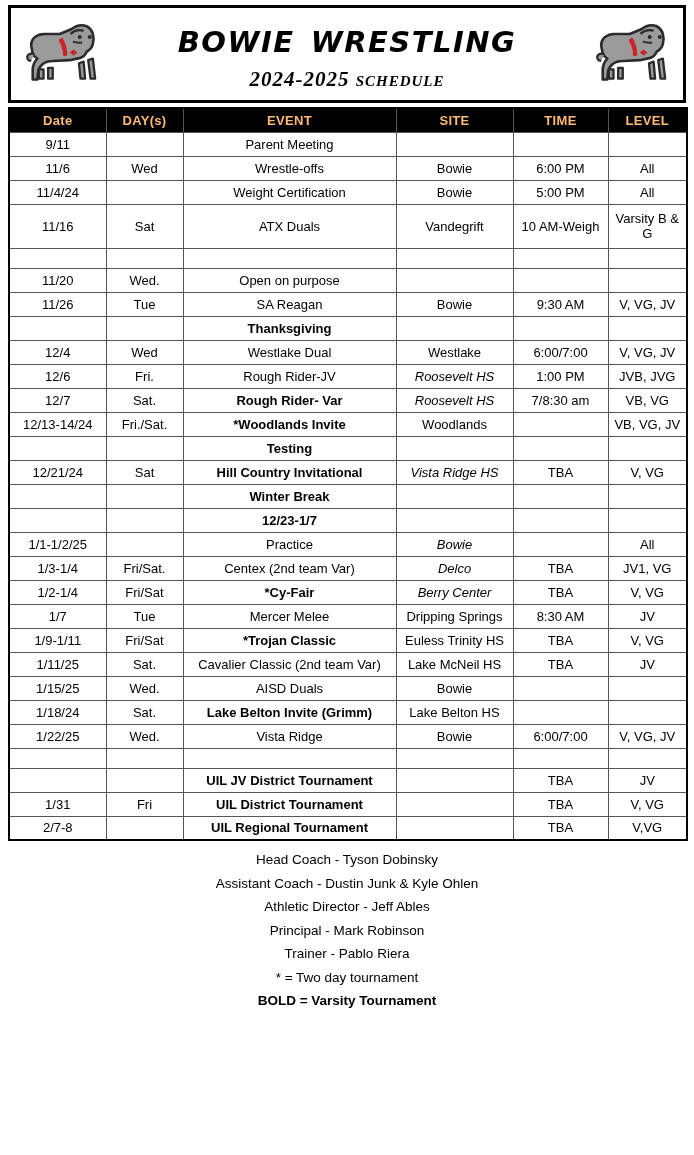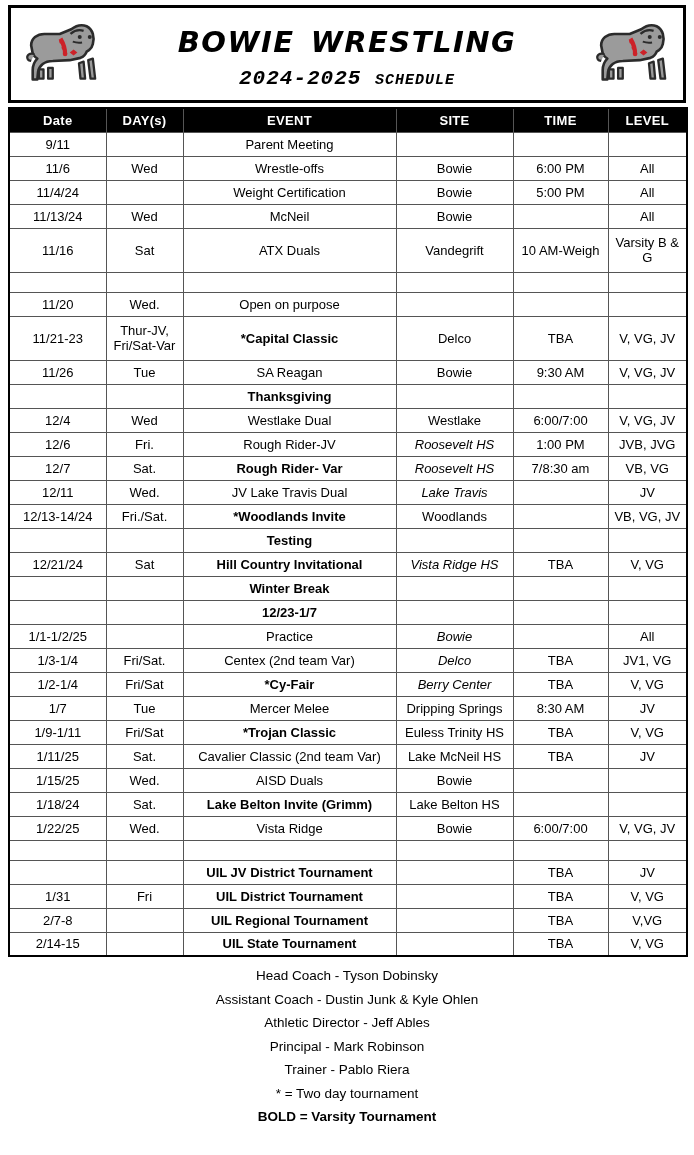--- a/index.html
+++ b/index.html
@@ -53,21 +53,21 @@
     font-weight: bold;
     font-style: italic;
     font-size: 42px;
     line-height: 46px;
     letter-spacing: 1.5px;
     font-variant: small-caps;
     text-transform: lowercase;
     white-space: nowrap;
   }
   .sub-title {
-    font-family: Liberation Mono, monospace;
+    font-family: Liberation Serif, serif;
     font-weight: bold;
     font-style: italic;
     font-size: 21px;
     line-height: 28px;
     letter-spacing: 1px;
     font-variant: small-caps;
     text-transform: lowercase;
     margin-top: 4px;
     white-space: nowrap;
   }
@@ -86,21 +86,21 @@
     line-height: 15px;
     padding: 3px 4px;
     box-sizing: border-box;
     text-align: center;
     vertical-align: middle;
     height: 24px;
     overflow: hidden;
   }
   thead th {
     background: #000;
-    color: #ffffff;
+    color: #fdba74;
     font-weight: bold;
     font-size: 14px;
     height: 26px;
     border: 1px solid #000;
     letter-spacing: .3px;
   }
   
   col.c-date  { width: 97px; }
   col.c-day   { width: 77px; }
   col.c-event { width: 213px; }
@@ -211,28 +211,20 @@
           <td class="">All</td>
         </tr>
         <tr>
           <td class="date">11/4/24</td>
           <td class=""></td>
           <td class="">Weight Certification</td>
           <td class="">Bowie</td>
           <td class="">5:00 PM</td>
           <td class="">All</td>
         </tr>
-        <tr>
-          <td class="date">11/13/24</td>
-          <td class="small">Wed</td>
-          <td class="">McNeil</td>
-          <td class="">Bowie</td>
-          <td class=""></td>
-          <td class="">All</td>
-        </tr>
         <tr class="tall">
           <td class="date vbot">11/16</td>
           <td class="small">Sat</td>
           <td class="">ATX Duals</td>
           <td class="">Vandegrift</td>
           <td class="">10 AM-Weigh</td>
           <td class="vbot">Varsity B &amp; G</td>
         </tr>
         <tr class="empty">
           <td class="date"></td>
@@ -243,28 +235,20 @@
           <td class=""></td>
         </tr>
         <tr>
           <td class="date">11/20</td>
           <td class="small">Wed.</td>
           <td class="">Open on purpose</td>
           <td class=""></td>
           <td class=""></td>
           <td class=""></td>
         </tr>
-        <tr class="tall">
-          <td class="date vbot">11/21-23</td>
-          <td class="small">Thur-JV, Fri/Sat-Var</td>
-          <td class="bold">*Capital Classic</td>
-          <td class="">Delco</td>
-          <td class="">TBA</td>
-          <td class="vbot">V, VG, JV</td>
-        </tr>
         <tr>
           <td class="date">11/26</td>
           <td class="">Tue</td>
           <td class="">SA Reagan</td>
           <td class="">Bowie</td>
           <td class="">9:30 AM</td>
           <td class="">V, VG, JV</td>
         </tr>
         <tr>
           <td class="date"></td>
@@ -292,28 +276,20 @@
         </tr>
         <tr>
           <td class="date">12/7</td>
           <td class="">Sat.</td>
           <td class="bold">Rough Rider- Var</td>
           <td class="ital">Roosevelt HS</td>
           <td class="">7/8:30 am</td>
           <td class="">VB, VG</td>
         </tr>
         <tr>
-          <td class="date">12/11</td>
-          <td class="">Wed.</td>
-          <td class="">JV Lake Travis Dual</td>
-          <td class="ital">Lake Travis</td>
-          <td class=""></td>
-          <td class="">JV</td>
-        </tr>
-        <tr>
           <td class="date">12/13-14/24</td>
           <td class="">Fri./Sat.</td>
           <td class="bold">*Woodlands Invite</td>
           <td class="">Woodlands</td>
           <td class=""></td>
           <td class="">VB, VG, JV</td>
         </tr>
         <tr>
           <td class="date"></td>
           <td class=""></td>
@@ -442,28 +418,20 @@
           <td class="">TBA</td>
           <td class="">V, VG</td>
         </tr>
         <tr>
           <td class="date">2/7-8</td>
           <td class=""></td>
           <td class="bold">UIL Regional Tournament</td>
           <td class=""></td>
           <td class="">TBA</td>
           <td class="">V,VG</td>
-        </tr>
-        <tr>
-          <td class="date">2/14-15</td>
-          <td class=""></td>
-          <td class="bold">UIL State Tournament</td>
-          <td class=""></td>
-          <td class="">TBA</td>
-          <td class="">V, VG</td>
         </tr>
       </tbody>
   </table>
 
   <div class="footer">
       <div>Head Coach - Tyson Dobinsky</div>
       <div>Assistant Coach - Dustin Junk &amp; Kyle Ohlen</div>
       <div>Athletic Director - Jeff Ables</div>
       <div>Principal - Mark Robinson</div>
       <div>Trainer - Pablo Riera</div>

